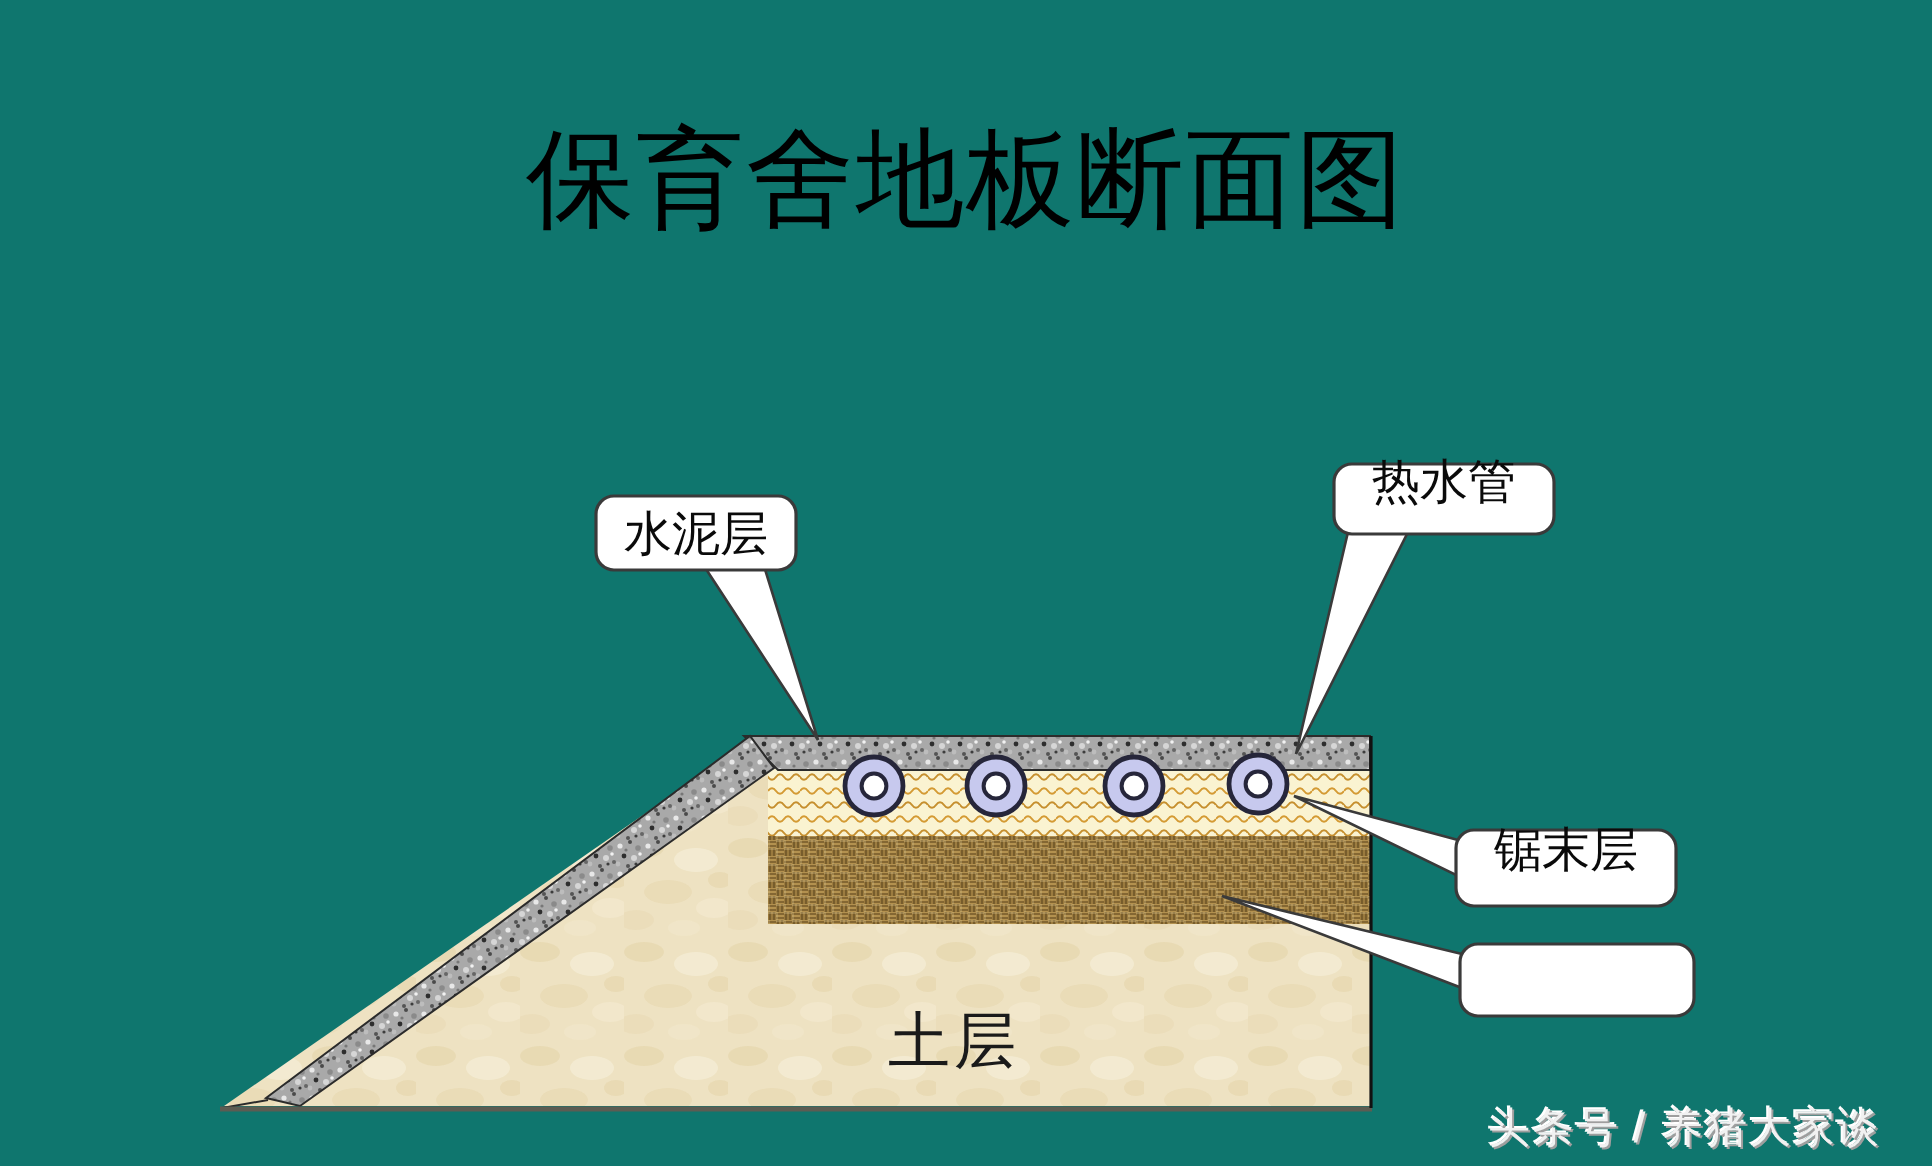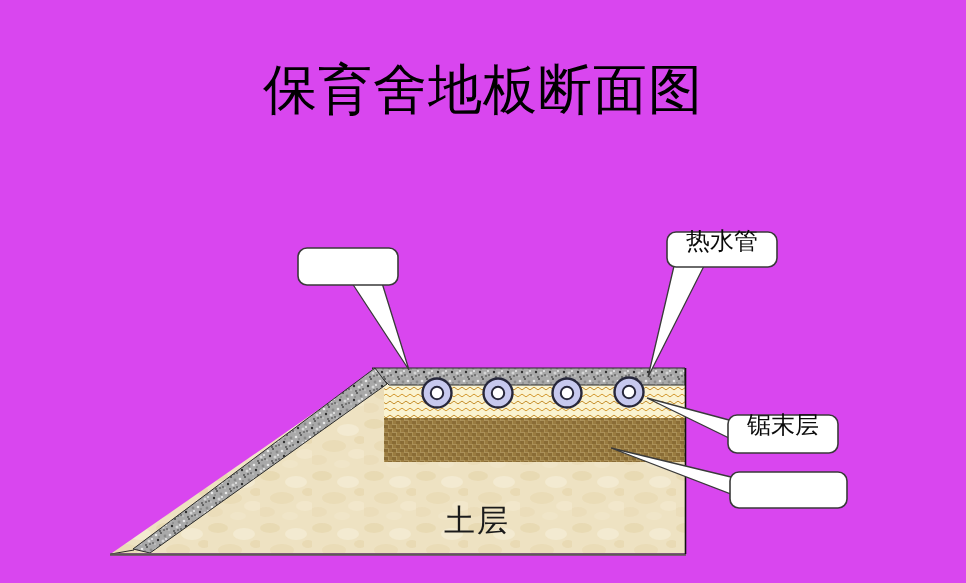--- a/index.html
+++ b/index.html
@@ -1,17 +1,17 @@
 <!DOCTYPE html>
 <html><head>
 <meta charset="utf-8">
 <style>
   html,body{margin:0;padding:0;background:#fff;}
   .stage{
-    position:relative;width:966px;height:583px;background:#d946ef;
+    position:relative;width:966px;height:583px;background:#0f766e;
     overflow:hidden;font-family:"Liberation Serif", serif;
   }
   .title{
     position:absolute;left:0;top:54px;width:966px;text-align:center;
     font-size:54px;color:#000;letter-spacing:1px;line-height:1.35;
     font-family:"Liberation Serif", serif;
   }
   svg.diagram{position:absolute;left:0;top:0;width:966px;height:583px;}
   .callout-label{
     position:absolute;display:flex;align-items:center;justify-content:center;
@@ -121,19 +121,21 @@
     <polygon points="674,266 648,377 704,266" fill="#ffffff" stroke="#3a3a3a" stroke-width="1.3"></polygon>
     <polygon points="729,420 647,398 729,438" fill="#ffffff" stroke="#3a3a3a" stroke-width="1.3"></polygon>
     <polygon points="731,477 611,448 731,494" fill="#ffffff" stroke="#3a3a3a" stroke-width="1.3"></polygon>
 
     <rect x="298" y="248" width="100" height="37" rx="9" fill="#ffffff" stroke="#3a3a3a" stroke-width="1.6"></rect>
     <rect x="667" y="232" width="110" height="35" rx="9" fill="#ffffff" stroke="#3a3a3a" stroke-width="1.6"></rect>
     <rect x="728" y="415" width="110" height="38" rx="9" fill="#ffffff" stroke="#3a3a3a" stroke-width="1.6"></rect>
     <rect x="730" y="472" width="117" height="36" rx="9" fill="#ffffff" stroke="#3a3a3a" stroke-width="1.6"></rect>
   </svg>
 
+  <div class="callout-label lbl-cement">水泥层</div>
   <div class="callout-label lbl-pipe">热水管</div>
   <div class="callout-label lbl-sawdust">锯末层</div>
 
   <div class="soil-label">土层</div>
 
+  <div class="watermark">头条号 / 养猪大家谈</div>
 
 </div>
 
 </body></html>

